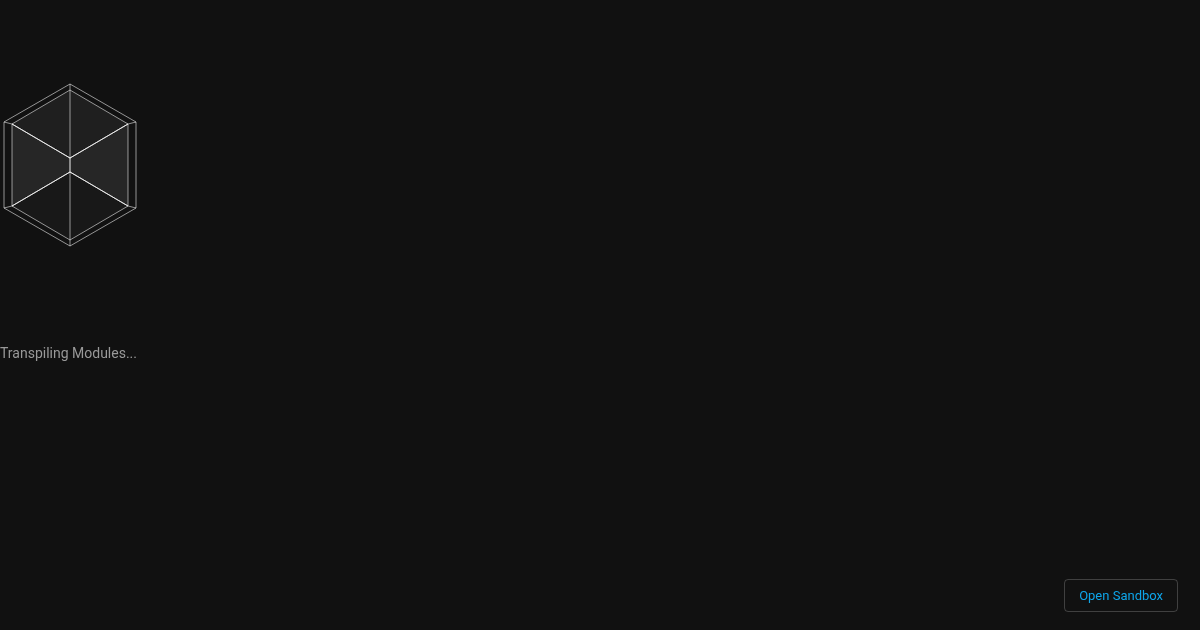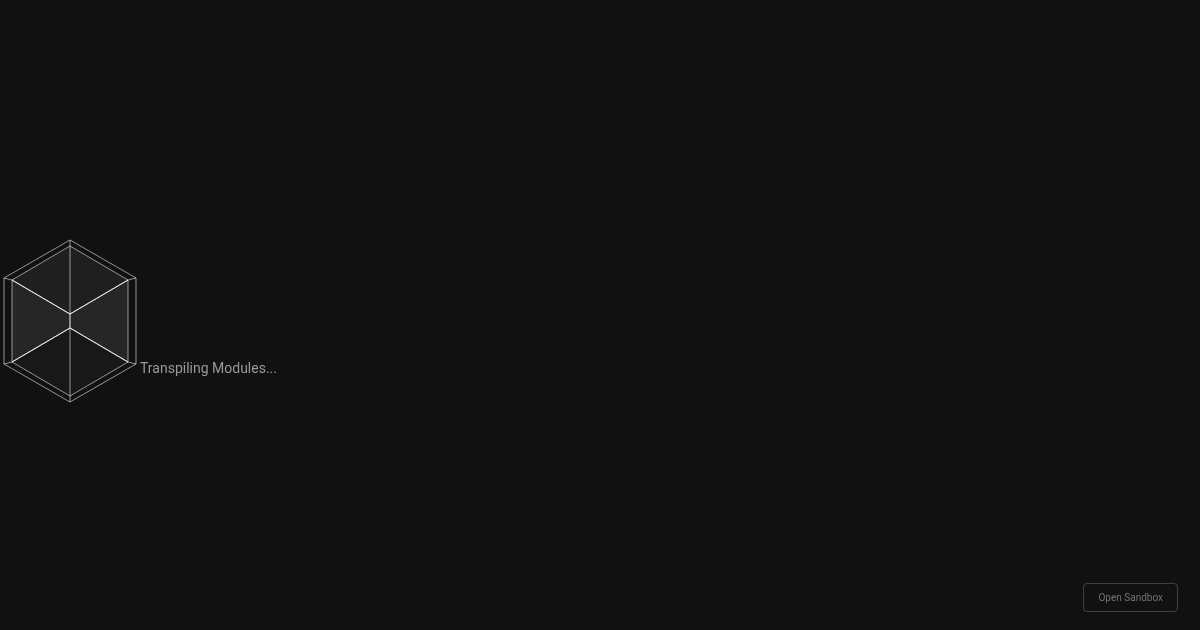--- a/index.html
+++ b/index.html
@@ -15,41 +15,41 @@
       overflow: hidden;
       position: relative;
     }
     .loading-container {
       position: absolute;
       top: 0;
       left: 0;
       right: 0;
       bottom: 0;
       display: flex;
-      align-items: center;
-      padding-top: 106px;
+      flex-direction: column;
+      padding-top: 80px;
     }
     .cube-icon {
       width: 140px;
       height: 170px;
       margin-bottom: 95px;
     }
     .status-text {
       color: #999999;
       font-size: 14px;
       font-weight: 400;
     }
     .open-sandbox-button {
       position: absolute;
       bottom: 18px;
       right: 22px;
       background: transparent;
       border: 1px solid rgba(255, 255, 255, 0.2);
-      color: #737373;
-      font-size: 10px;
+      color: #0ea5e9;
+      font-size: 13px;
       font-family: inherit;
       padding: 8px 14px;
       border-radius: 4px;
       cursor: pointer;
     }
   </style>
 </head>
 <body>
 
 <div class="loading-container">

